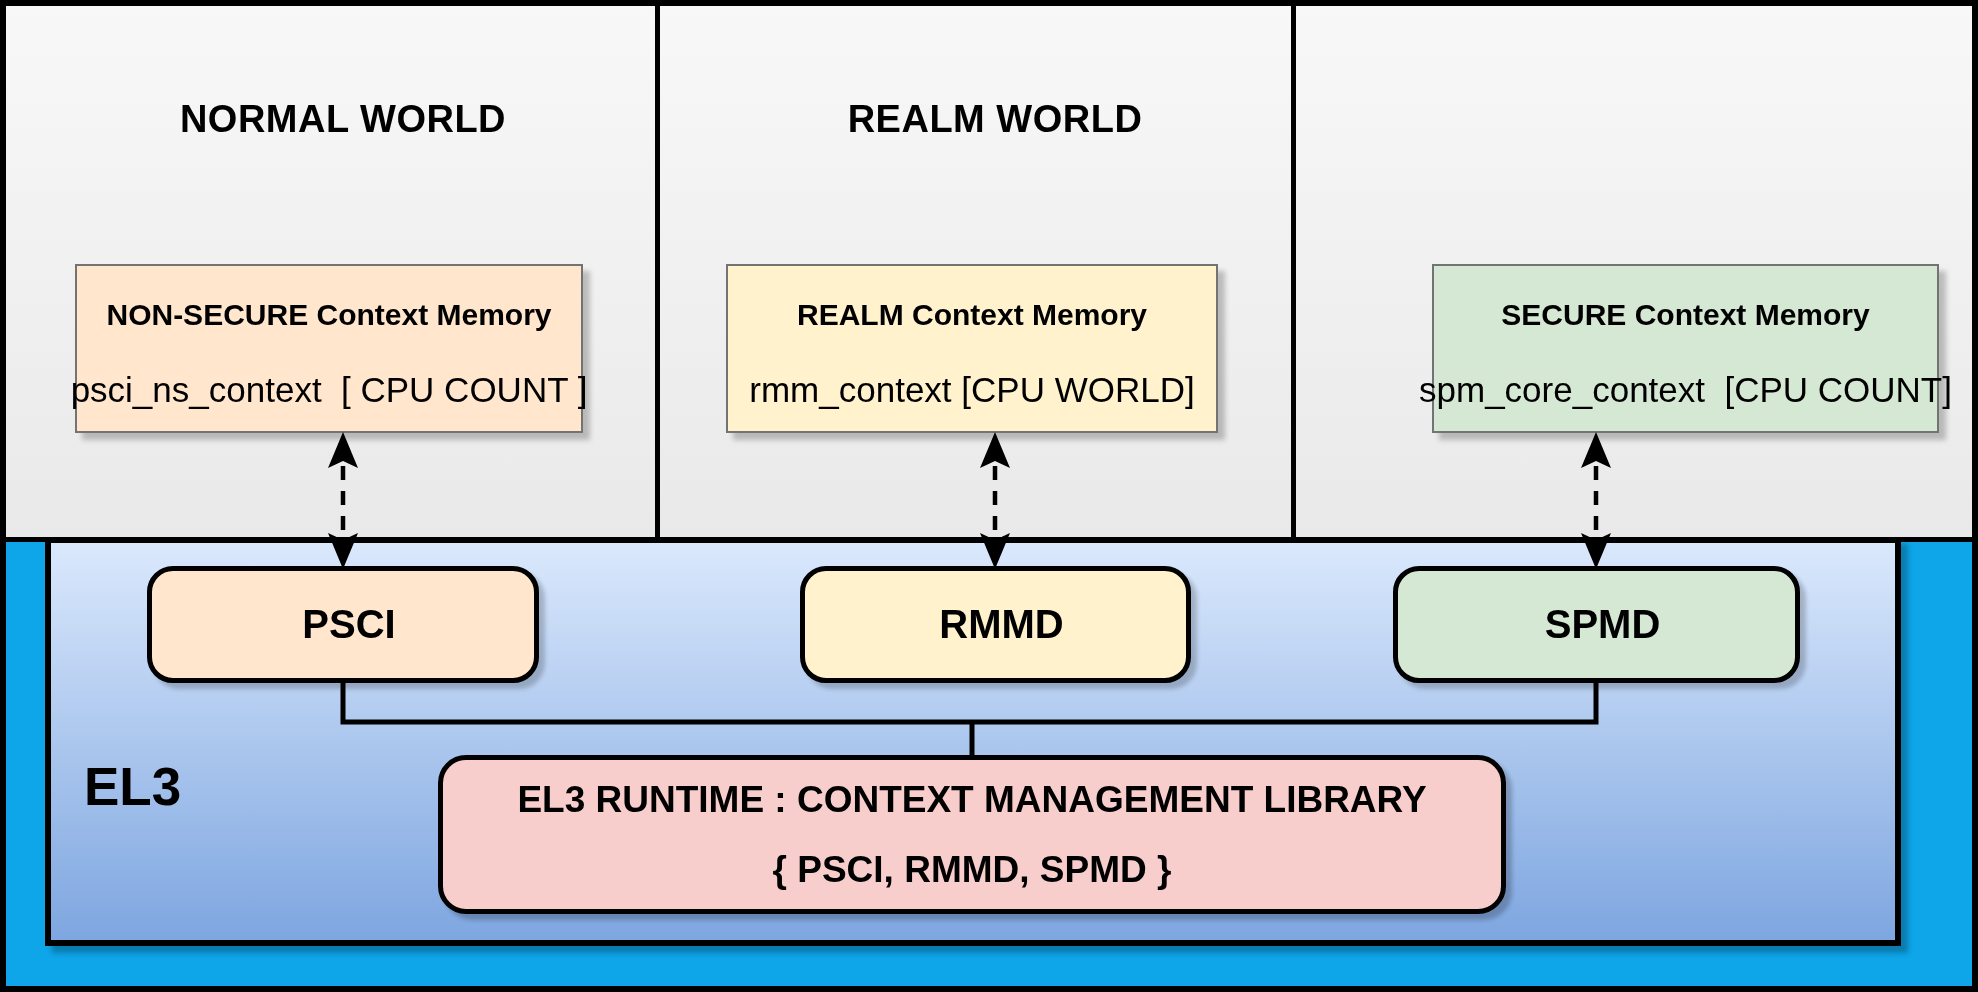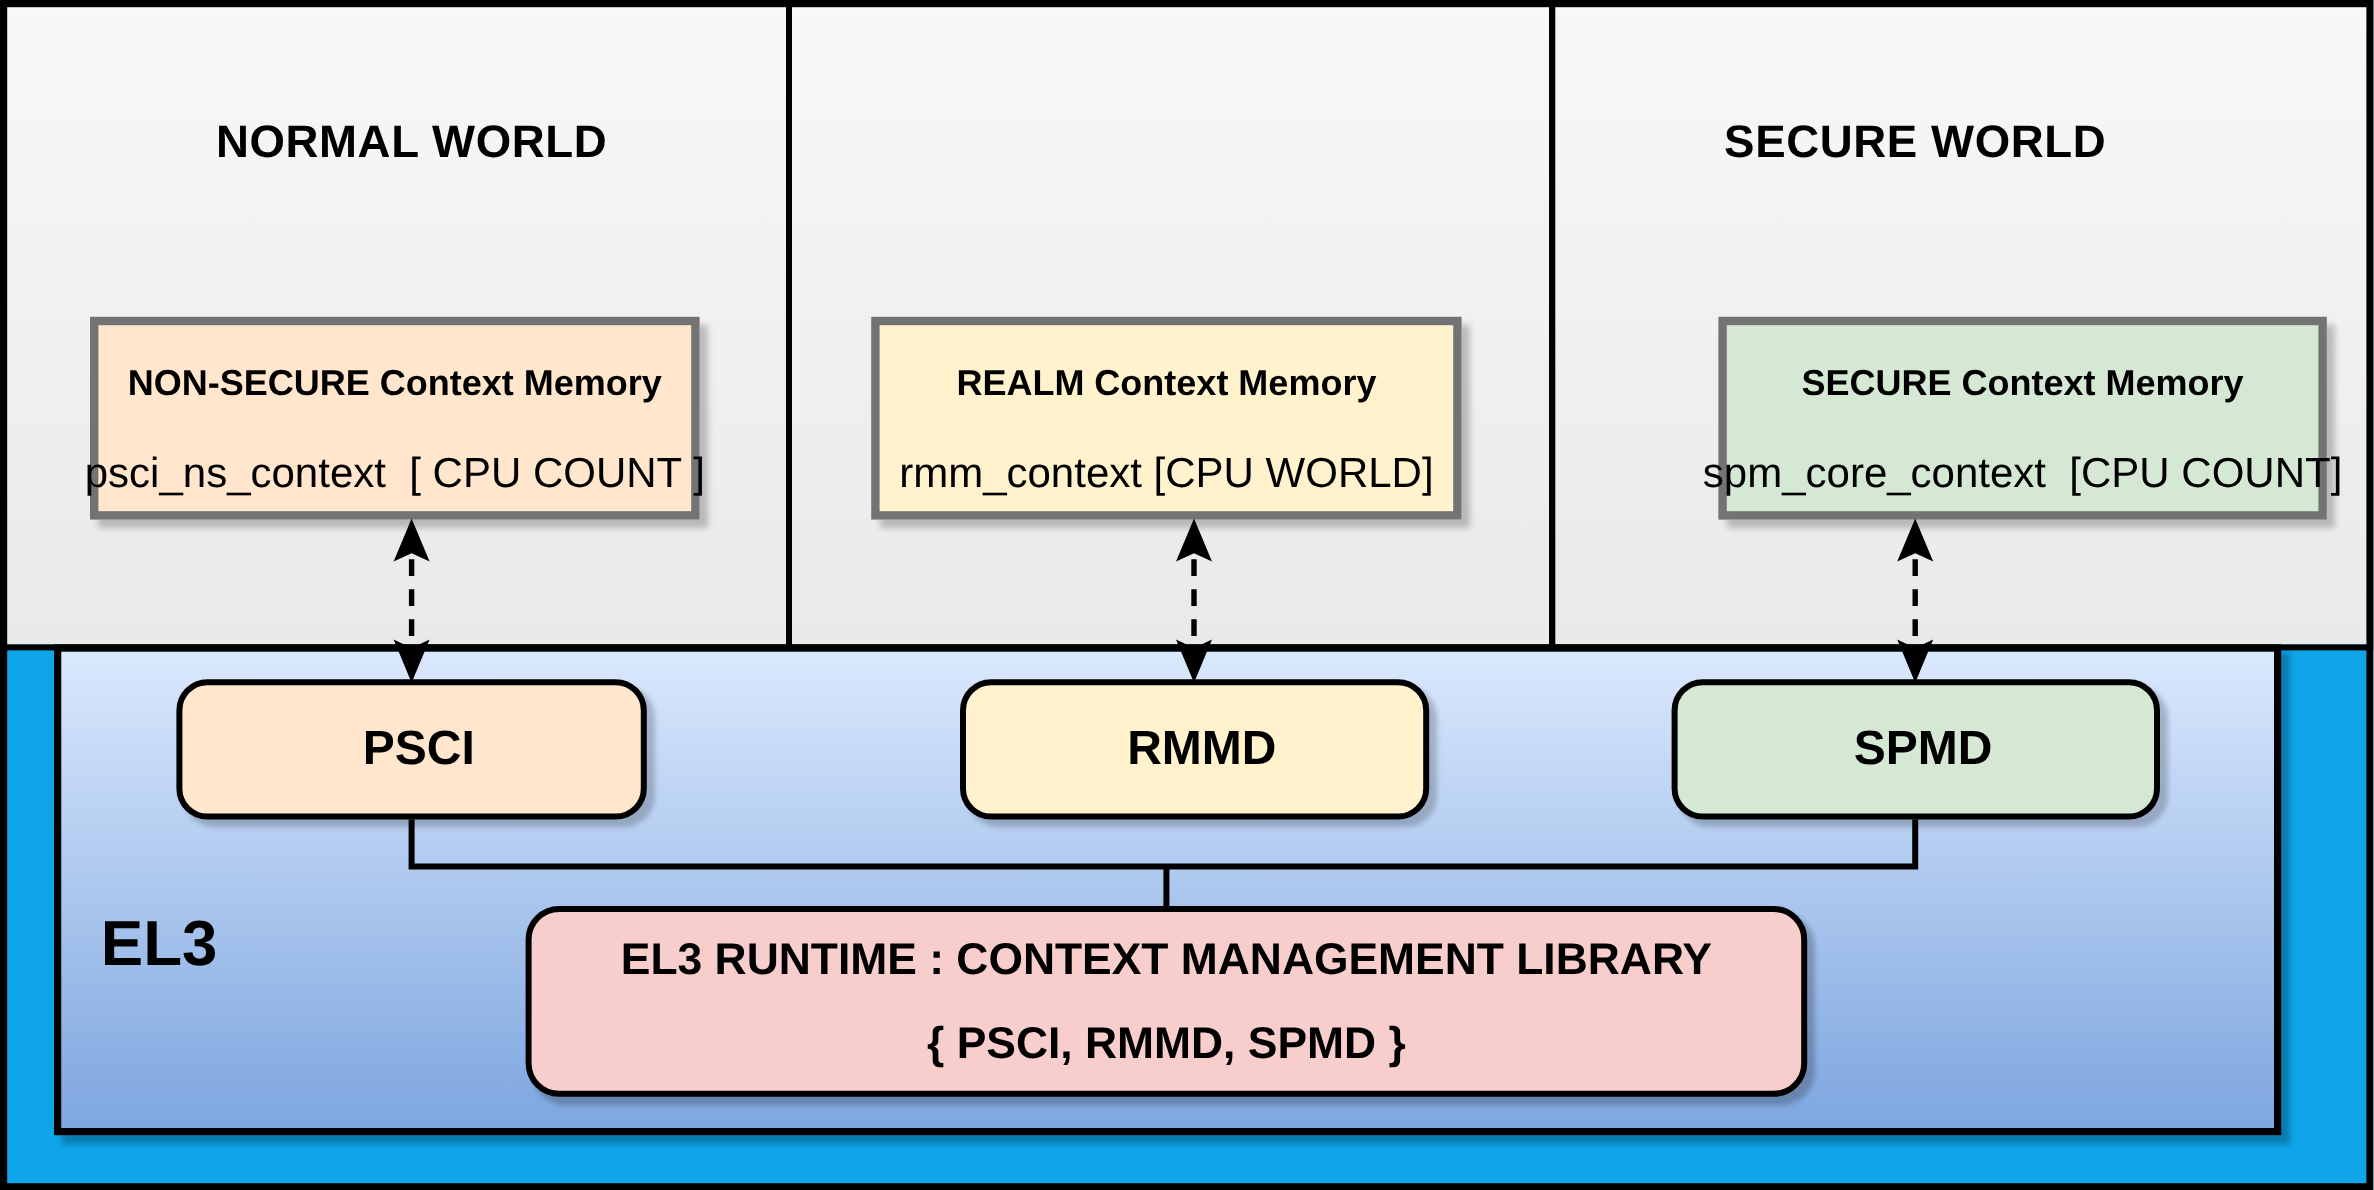--- a/index.html
+++ b/index.html
@@ -48,21 +48,21 @@
   }
   .pt-1 { left: 23px; }    
   .pt-2 { left: 675px; }   
   .pt-3 { left: 1276px; }  
 
   
   .mem-box {
     position: absolute;
     top: 264px;
     height: 169px;
-    border: 7px solid #737373;
+    border: 2px solid #737373;
     box-shadow: 7px 7px 5px rgba(0,0,0,0.22);
     display: flex;
     flex-direction: column;
     align-items: center;
     padding-top: 27px;
     z-index: 6;
   }
   .mem-1 { left: 75px;   width: 508px; }
   .mem-2 { left: 726px;  width: 492px; }
   .mem-3 { left: 1432px; width: 507px; }
@@ -158,21 +158,21 @@
 </head>
 <body>
 
 <div class="canvas">
 
   <div class="panel panel-normal"></div>
   <div class="panel panel-realm"></div>
   <div class="panel panel-secure"></div>
 
   <div class="panel-title pt-1">NORMAL WORLD</div>
-  <div class="panel-title pt-3">SECURE WORLD</div>
+  <div class="panel-title pt-2">REALM WORLD</div>
 
   <div class="mem-box mem-1" style="background: rgb(255, 230, 204);">
     <div class="mem-title">NON-SECURE Context Memory</div>
     <div class="mem-sub">psci_ns_context  [ CPU COUNT ]</div>
   </div>
   <div class="mem-box mem-2" style="background: rgb(255, 242, 204);">
     <div class="mem-title">REALM Context Memory</div>
     <div class="mem-sub">rmm_context [CPU WORLD]</div>
   </div>
   <div class="mem-box mem-3" style="background: rgb(213, 232, 212);">

